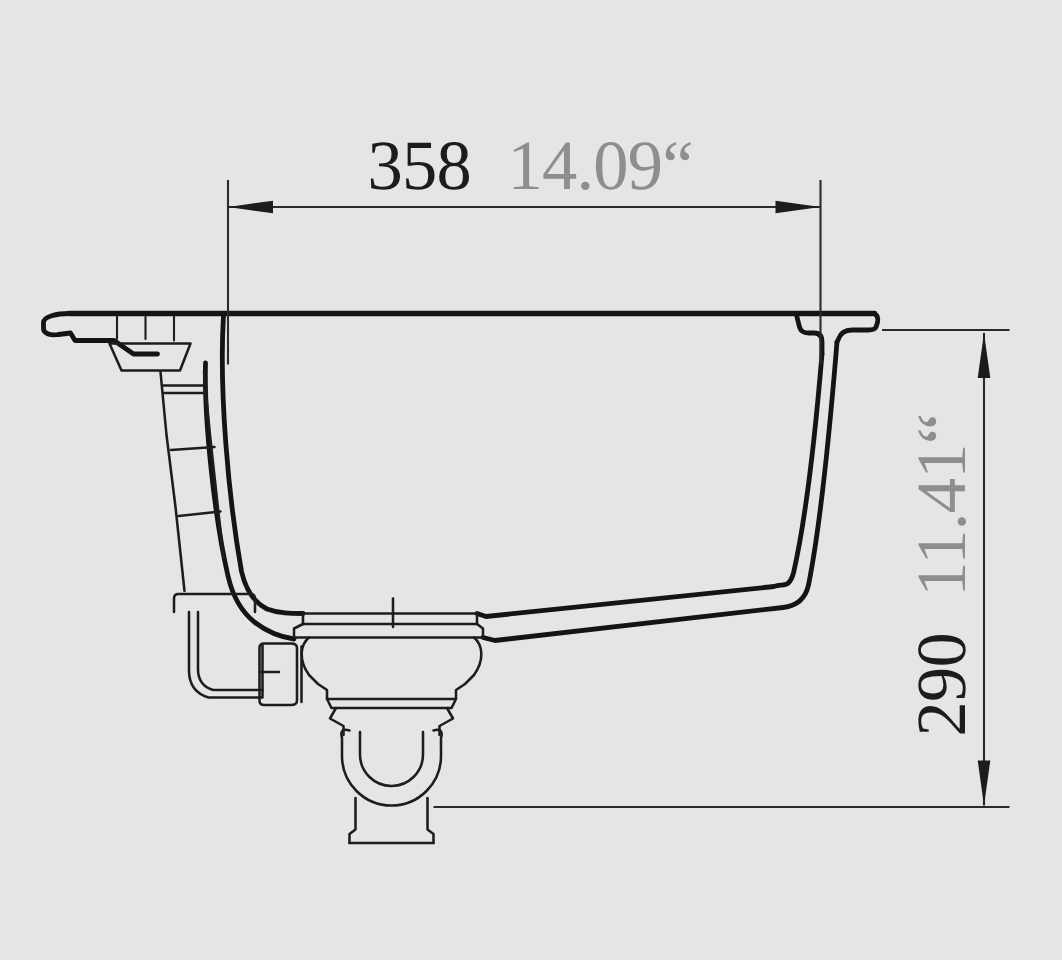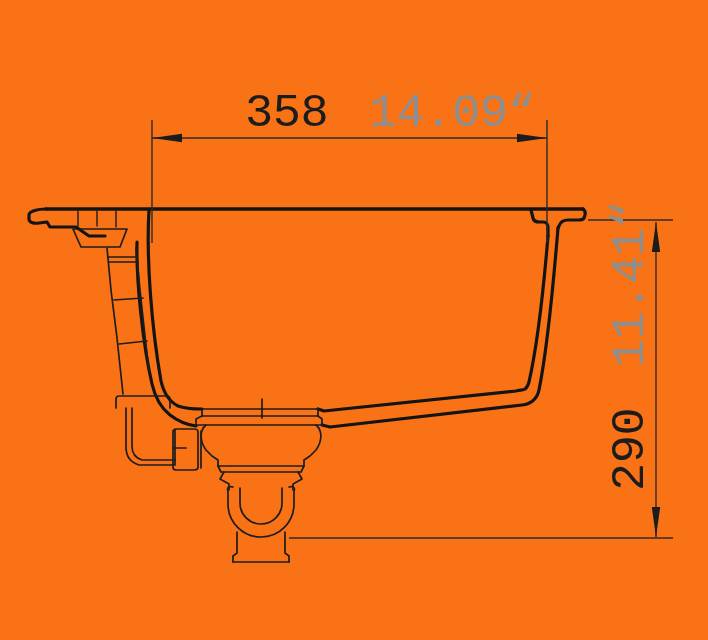--- a/index.html
+++ b/index.html
@@ -1,20 +1,20 @@
 <!DOCTYPE html>
 <html><head>
 <meta charset="utf-8">
 <style>
   html,body{margin:0;padding:0;background:#ffffff;}
   .stage{
     position:relative;
     width:708px;height:640px;
-    background:#f97316;
-    font-family:Liberation Mono, monospace;
+    background:#e5e5e5;
+    font-family:Liberation Serif, serif;
     overflow:hidden;
   }
   svg{position:absolute;left:0;top:0;}
   .dim-text{font-size:47px;letter-spacing:-0.5px;}
   .mm{fill:#1c1c1c;}
   .inch{fill:#8e8e8e;}
 </style>
 </head>
 <body>
 

